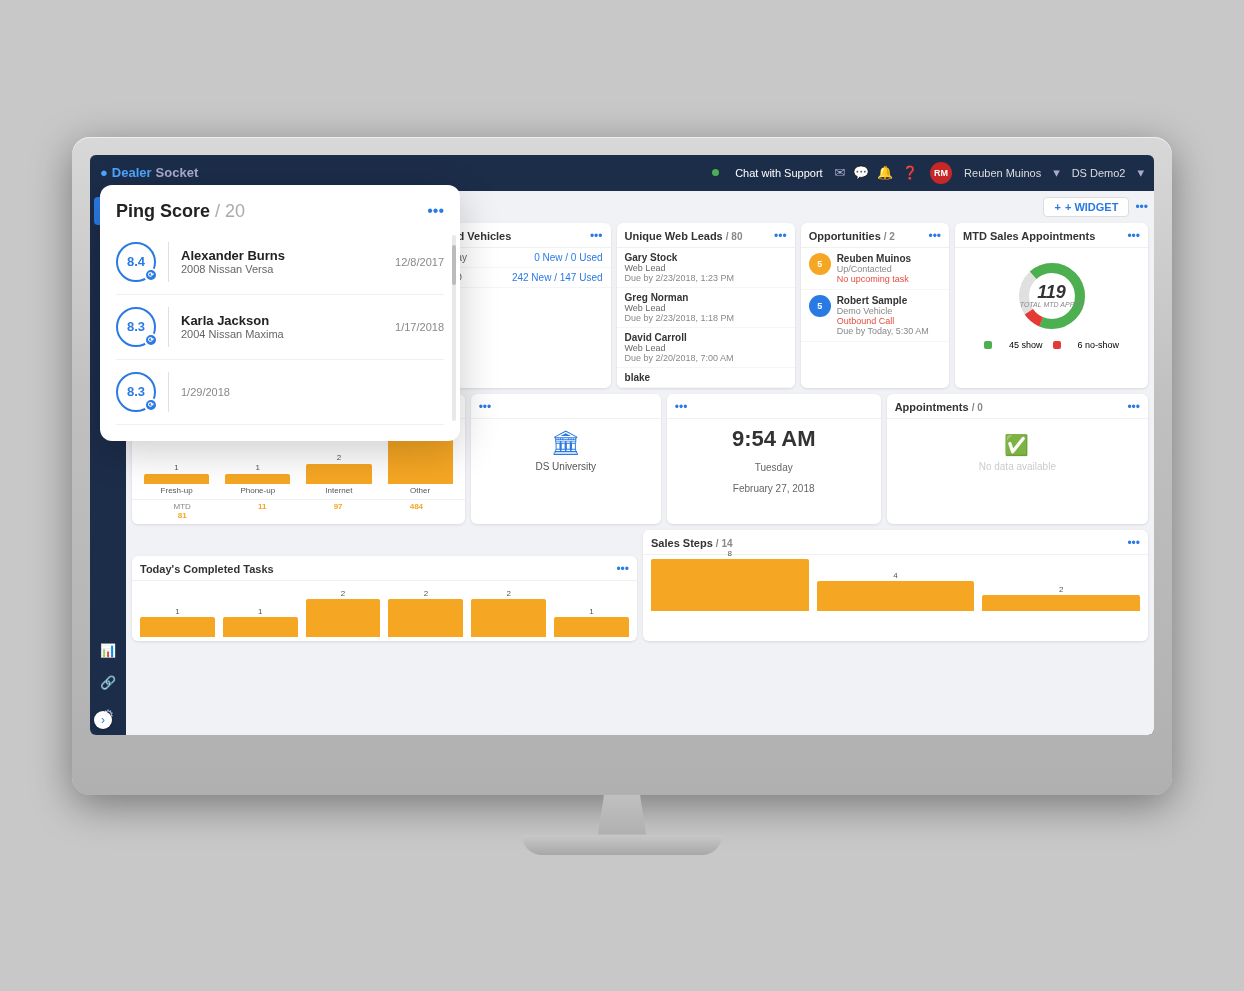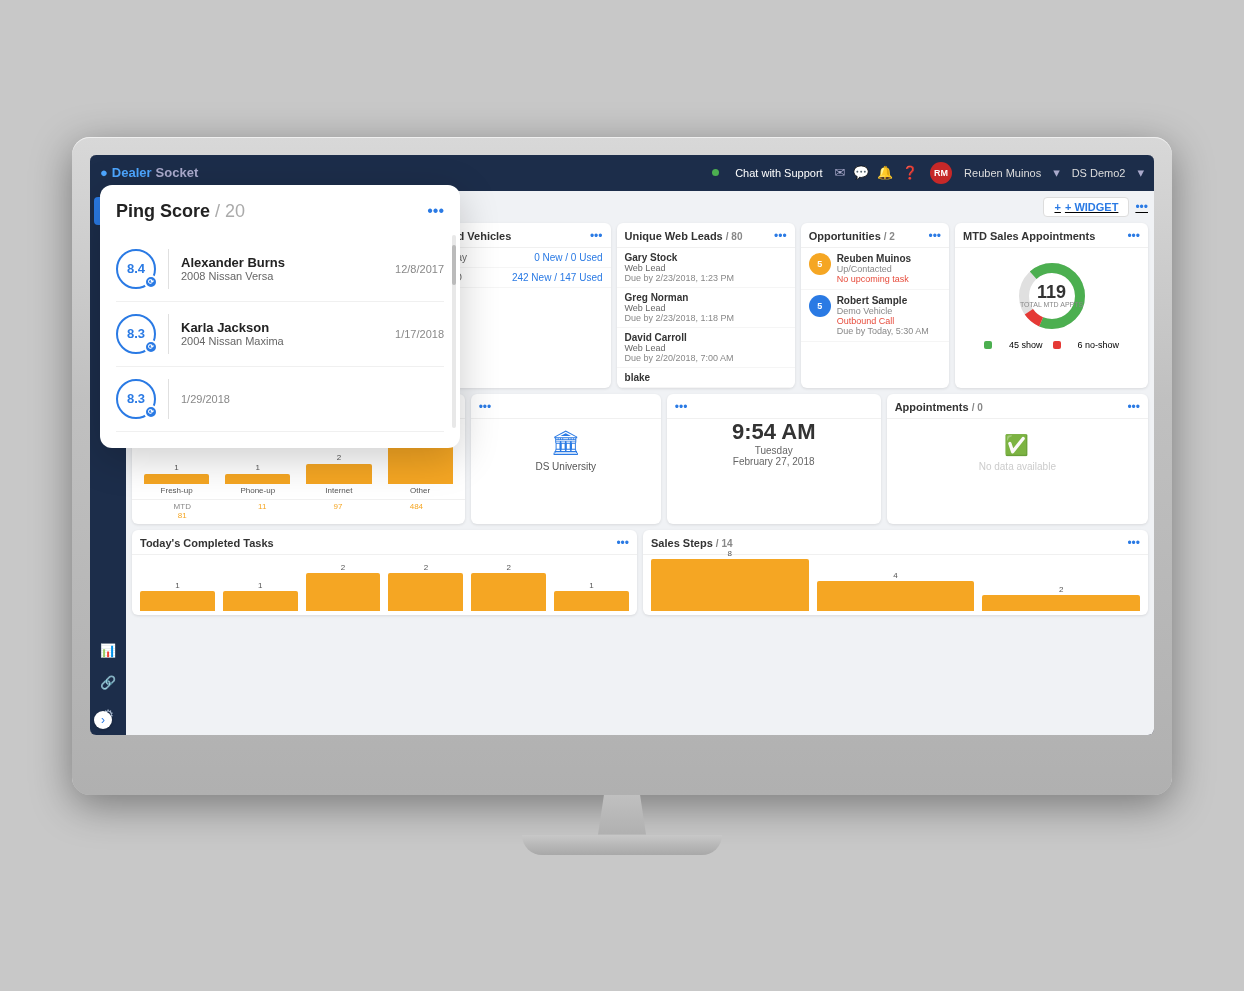--- a/index.html
+++ b/index.html
@@ -141,21 +141,20 @@
       position: relative;
     }
 
     
     .widget-bar {
       display: flex;
       justify-content: flex-end;
       align-items: center;
       margin-bottom: 6px;
       gap: 6px;
-      text-decoration: underline;
     }
     .widget-btn {
       background: white;
       border: 1px solid #ddd;
       border-radius: 4px;
       padding: 3px 10px;
       font-size: 11px;
       color: #2a7ae4;
       font-weight: bold;
       cursor: pointer;
@@ -319,20 +318,21 @@
     .opp-status { font-size: 9px; color: #888; }
 
     
     .mtd-card { flex: 1.3; }
     .donut-container {
       display: flex;
       justify-content: center;
       align-items: center;
       padding: 8px 0 4px;
       position: relative;
+      font-style: italic;
     }
     .donut-svg { width: 80px; height: 80px; }
     .donut-center {
       position: absolute;
       text-align: center;
     }
     .donut-number {
       font-size: 18px;
       font-weight: bold;
       color: #333;
@@ -372,63 +372,64 @@
     .bar-label { font-size: 8px; color: #555; }
     .chart-footer {
       display: flex;
       justify-content: space-around;
       padding: 2px 8px 4px;
       border-top: 1px solid #f0f0f0;
       font-size: 8px;
     }
     .chart-footer-item { text-align: center; }
     .cf-label { color: #888; }
-    .cf-value { color: #f5a623; font-weight: normal; }
+    .cf-value { color: #f5a623; font-weight: bold; }
 
     
     .ds-uni-card { flex: 1; }
     .ds-uni-content {
       display: flex;
       flex-direction: column;
       align-items: center;
       padding: 10px;
       gap: 4px;
     }
     .ds-uni-icon { font-size: 24px; color: #2a7ae4; }
     .ds-uni-label { font-size: 10px; color: #555; }
 
     
     .time-card { flex: 1; }
     .time-content {
       display: flex;
       flex-direction: column;
       align-items: center;
       justify-content: center;
-      padding: 0;
+      padding: 7px;
+      gap: 10px;
     }
     .time-hour { font-size: 22px; font-weight: bold; color: #333; }
     .time-day { font-size: 10px; color: #666; }
     .time-date { font-size: 10px; color: #666; }
 
     
     .appts-card { flex: 1; }
     .no-data {
       display: flex;
       flex-direction: column;
       align-items: center;
       justify-content: center;
       padding: 14px;
       color: #ccc;
       font-size: 10px;
       gap: 4px;
     }
     .no-data-icon { font-size: 20px; }
 
     
-    .tasks-card { flex: 1; }
+    .tasks-card { flex: 1; margin-top: 26px; }
     .steps-card { flex: 1; }
     .task-bar-chart {
       display: flex;
       align-items: flex-end;
       gap: 8px;
       padding: 4px 8px 4px;
       height: 60px;
     }
     .task-bar-group { display: flex; flex-direction: column; align-items: center; gap: 1px; flex: 1; }
     .task-bar {
@@ -446,21 +447,21 @@
       background: white;
       border-radius: 12px;
       box-shadow: 0 10px 40px rgba(0,0,0,0.2);
       z-index: 100;
       padding: 16px;
     }
     .popup-header {
       display: flex;
       justify-content: space-between;
       align-items: center;
-      margin-bottom: 15px;
+      margin-bottom: 8px;
     }
     .popup-title {
       font-size: 18px;
       font-weight: 600;
       color: #222;
     }
     .popup-title span { color: #aaa; font-weight: 400; }
     .popup-menu { color: #2a7ae4; font-size: 16px; }
     .popup-item {
       display: flex;

